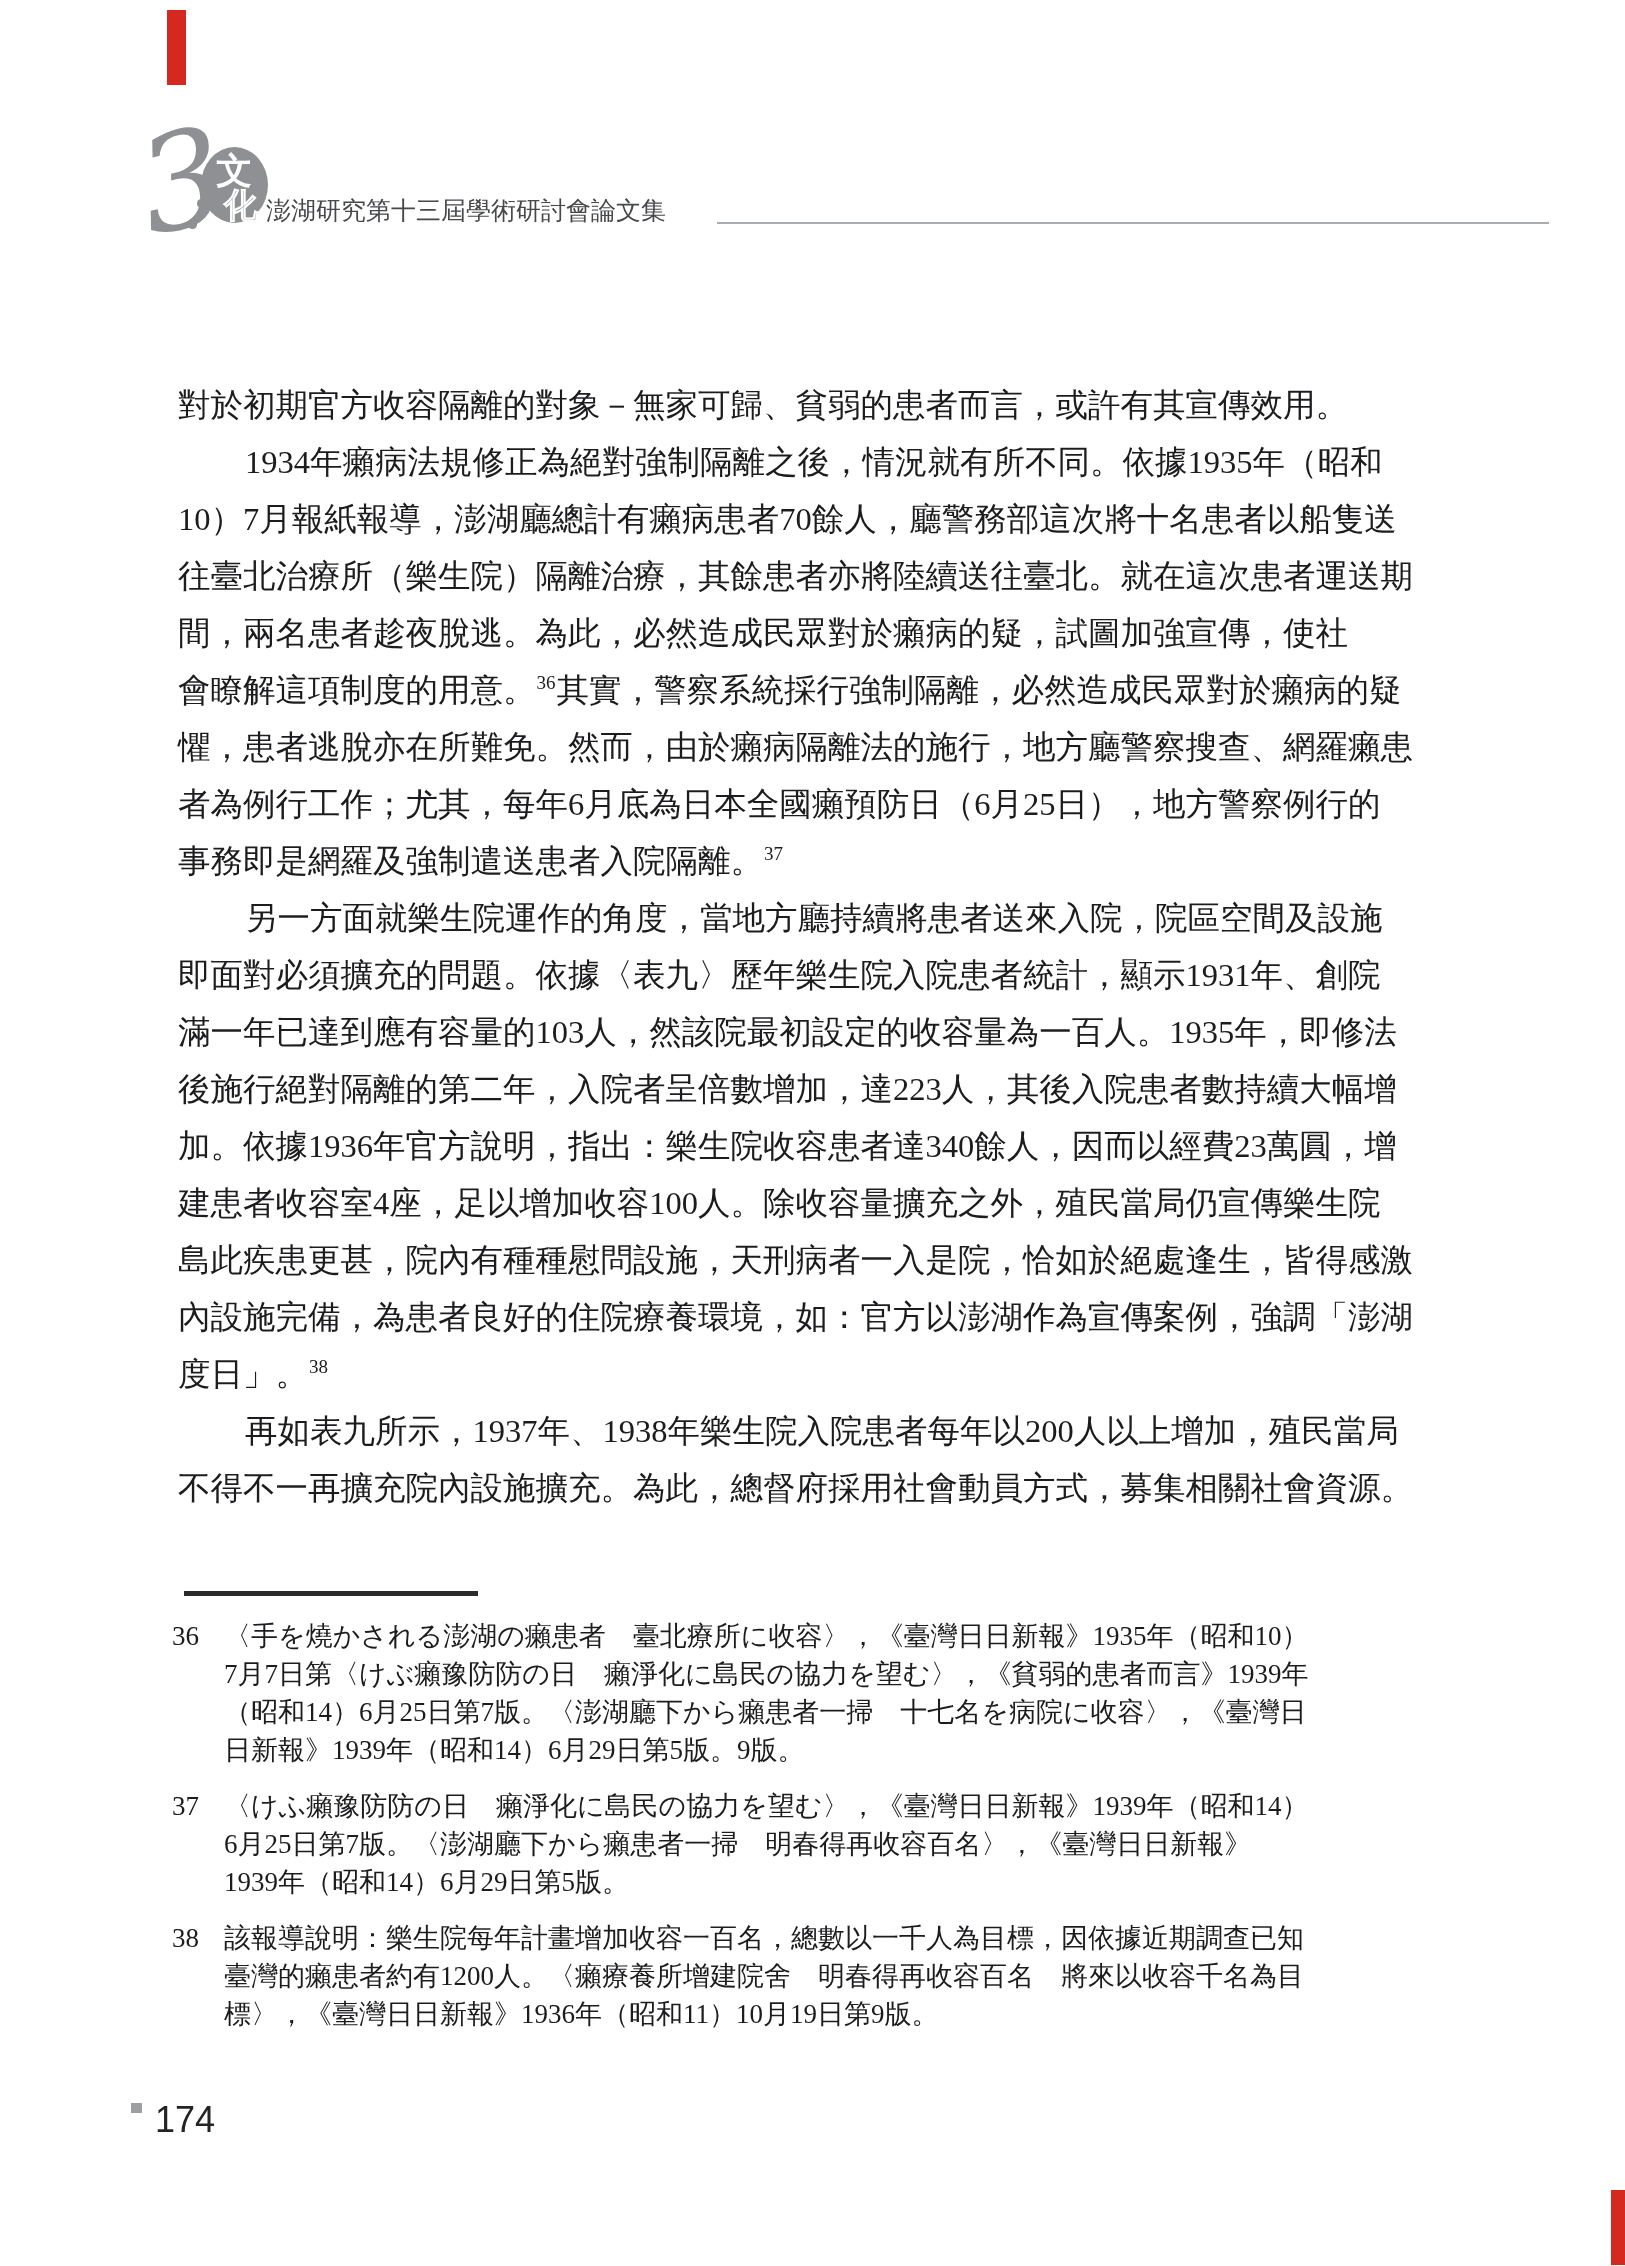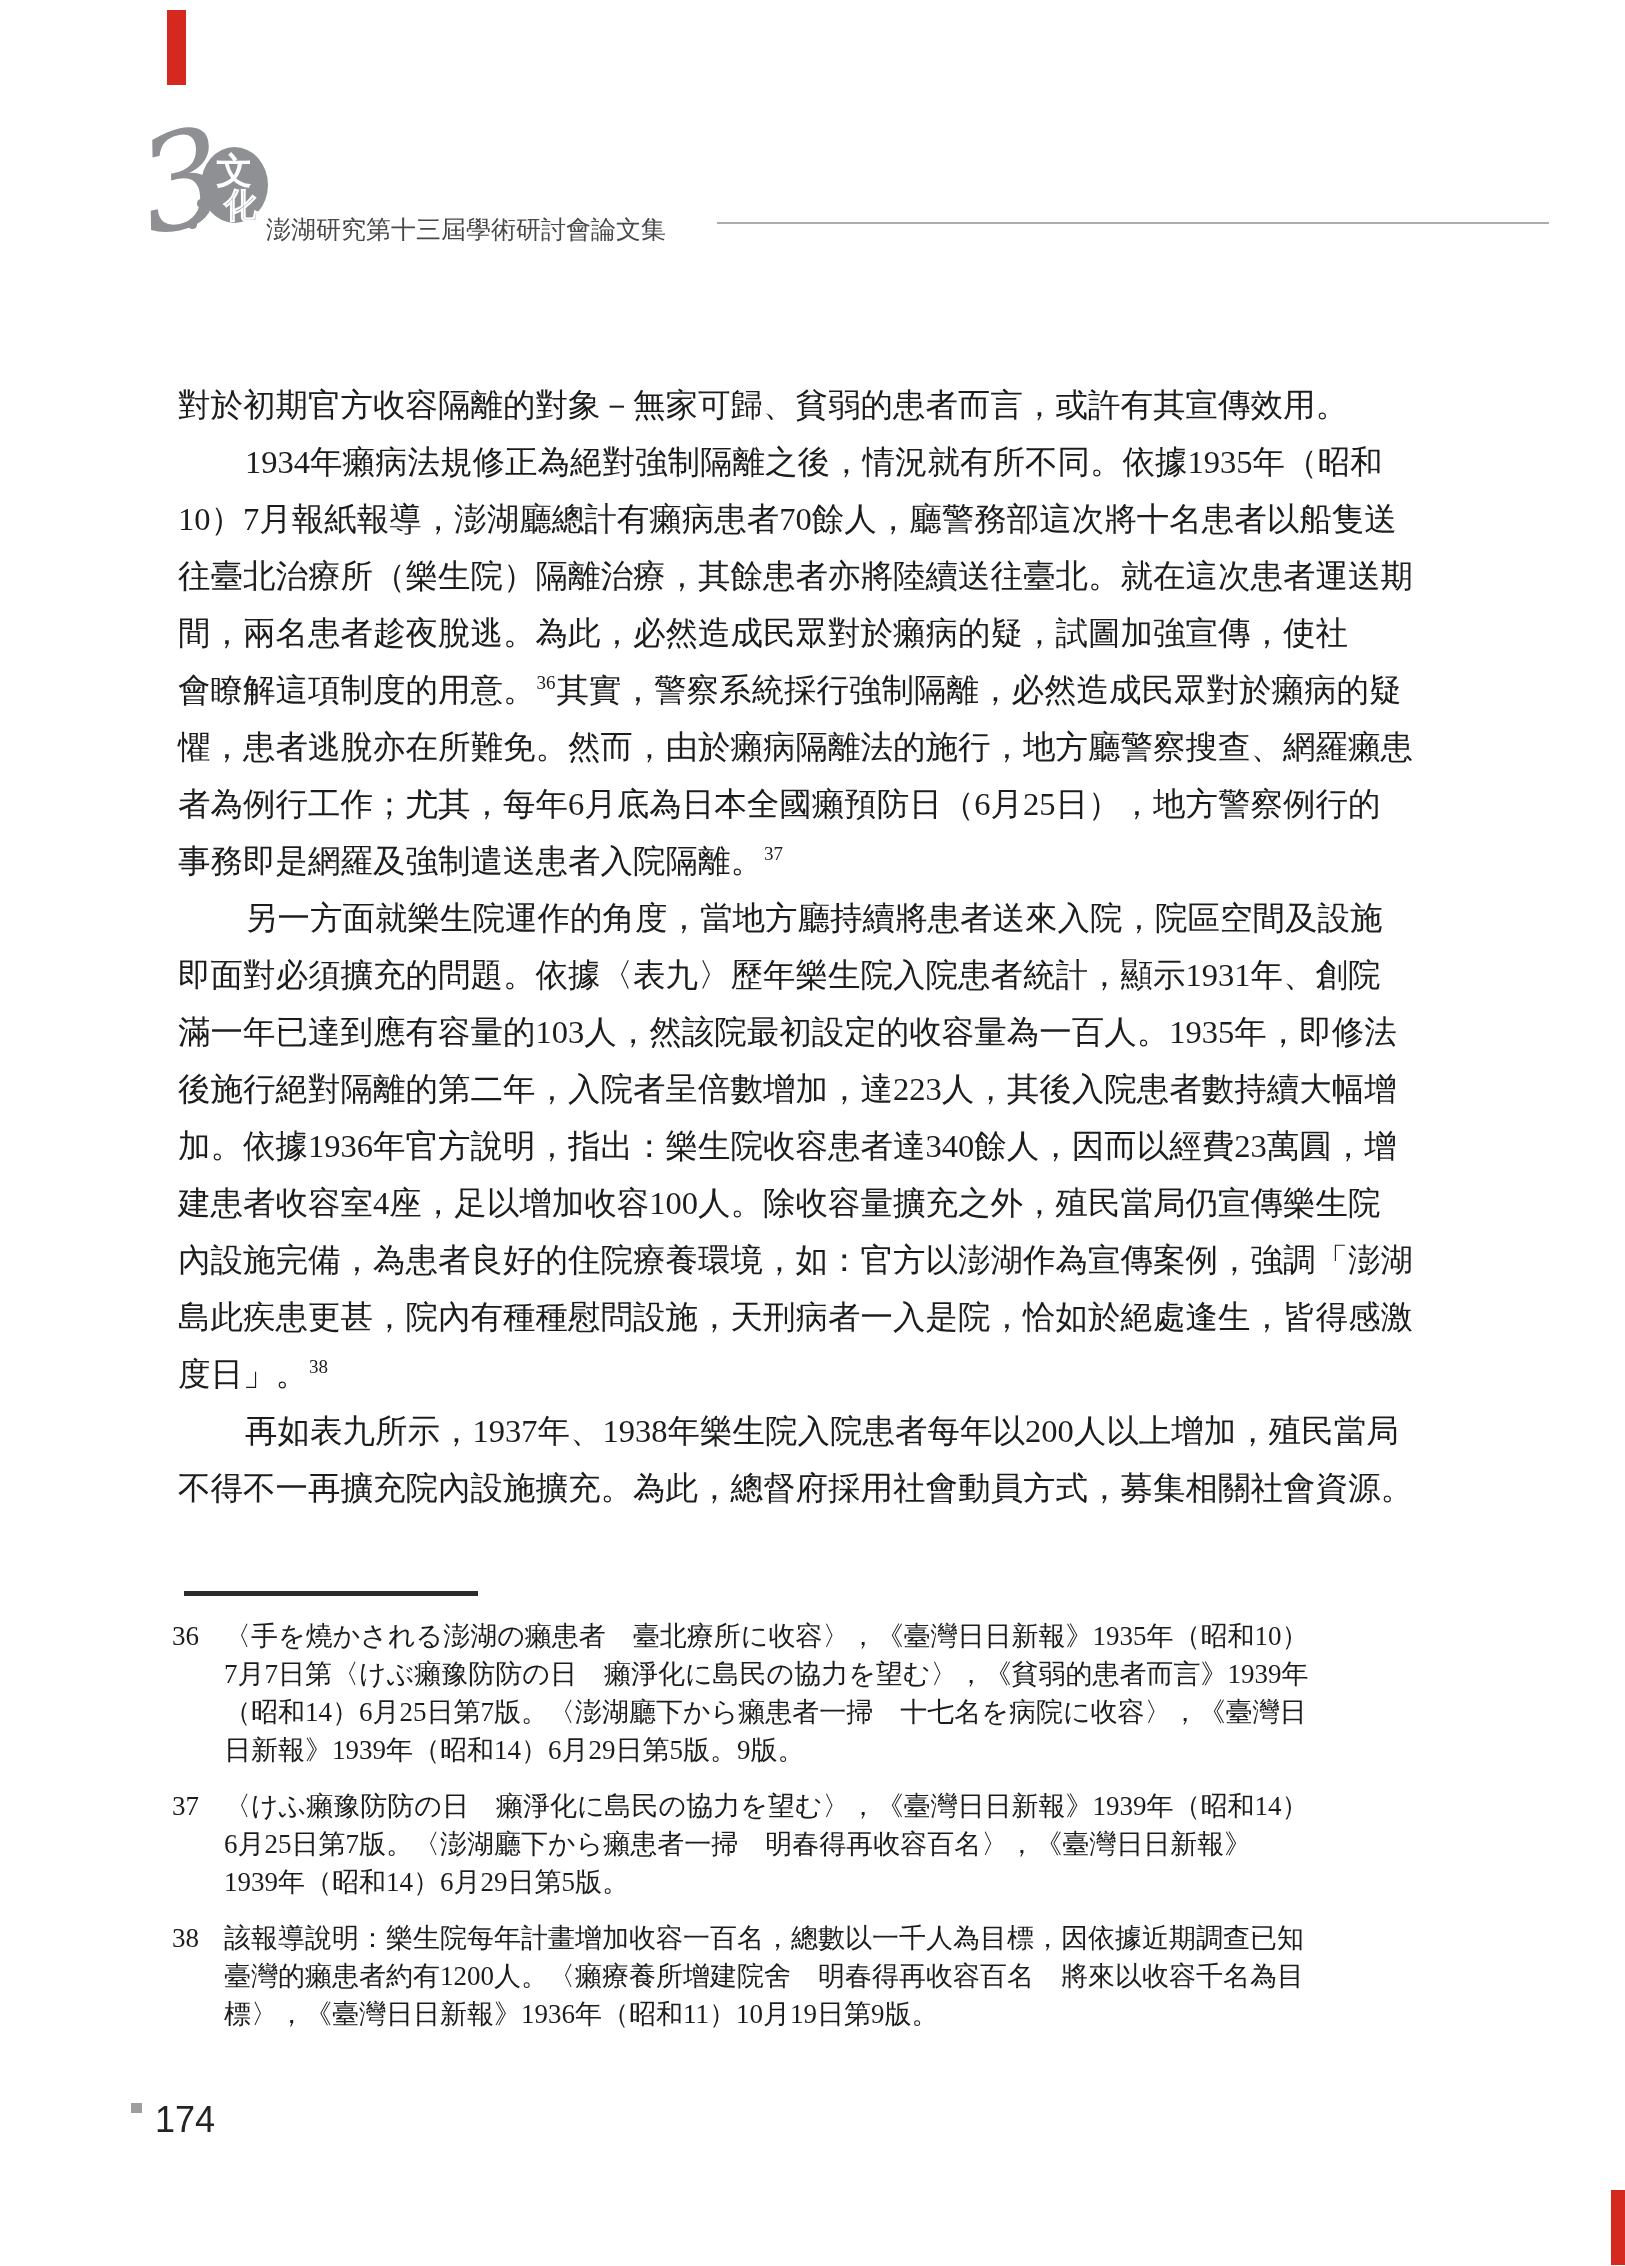--- a/index.html
+++ b/index.html
@@ -20,21 +20,21 @@
   .logo-dot{position:absolute;border-radius:50%;}
   .logo-dot.d1{left:197px;top:199px;width:8.6px;height:8.6px;}
   .logo-dot.d2{left:188px;top:220px;width:8.6px;height:8.6px;}
   .logo-circle{position:absolute;left:201px;top:147px;width:67px;height:76px;border-radius:50%;}
   .logo-circle .char1{position:absolute;left:15.3px;top:0px;font-size:36px;color:#ffffff;font-weight:bold;
     font-family:"Liberation Serif","DejaVu Serif",serif;}
   .logo-circle .char2{position:absolute;left:23px;top:36px;font-size:34px;font-weight:bold;
     font-family:"Liberation Serif","DejaVu Serif",serif;}
   .header-title{
     position:absolute;left:266px;top:194px;font-size:25px;letter-spacing:0px;
-    font-family:Liberation Sans, sans-serif;color:#47484a;margin-top:19px;
+    font-family:Liberation Sans, sans-serif;color:#47484a;
   }
   .header-rule{position:absolute;left:717px;top:222px;width:832px;height:1.9px;background:#aaadb0;}
   
   .body-text{position:absolute;left:178px;top:377px;width:1243px;font-size:32.5px;}
   .body-line{height:57px;line-height:57px;white-space:nowrap;}
   .body-line.indent{padding-left:67px;}
   sup.fnref{font-size:19px;vertical-align:super;line-height:0;margin:0 1px;}
   
   .fn-rule{position:absolute;left:184px;top:1591px;width:294px;height:4.8px;background:#2b2b2b;}
   
@@ -75,22 +75,22 @@
       <div class="body-line">會瞭解這項制度的用意。<sup class="fnref">36</sup>其實，警察系統採行強制隔離，必然造成民眾對於癩病的疑</div>
       <div class="body-line">懼，患者逃脫亦在所難免。然而，由於癩病隔離法的施行，地方廳警察搜查、網羅癩患</div>
       <div class="body-line">者為例行工作；尤其，每年6月底為日本全國癩預防日（6月25日），地方警察例行的</div>
       <div class="body-line">事務即是網羅及強制遣送患者入院隔離。<sup class="fnref">37</sup></div>
       <div class="body-line indent">另一方面就樂生院運作的角度，當地方廳持續將患者送來入院，院區空間及設施</div>
       <div class="body-line">即面對必須擴充的問題。依據〈表九〉歷年樂生院入院患者統計，顯示1931年、創院</div>
       <div class="body-line">滿一年已達到應有容量的103人，然該院最初設定的收容量為一百人。1935年，即修法</div>
       <div class="body-line">後施行絕對隔離的第二年，入院者呈倍數增加，達223人，其後入院患者數持續大幅增</div>
       <div class="body-line">加。依據1936年官方說明，指出：樂生院收容患者達340餘人，因而以經費23萬圓，增</div>
       <div class="body-line">建患者收容室4座，足以增加收容100人。除收容量擴充之外，殖民當局仍宣傳樂生院</div>
+      <div class="body-line">島此疾患更甚，院內有種種慰問設施，天刑病者一入是院，恰如於絕處逢生，皆得感激</div>
       <div class="body-line">內設施完備，為患者良好的住院療養環境，如：官方以澎湖作為宣傳案例，強調「澎湖</div>
-      <div class="body-line">島此疾患更甚，院內有種種慰問設施，天刑病者一入是院，恰如於絕處逢生，皆得感激</div>
       <div class="body-line">度日」。<sup class="fnref">38</sup></div>
       <div class="body-line indent">再如表九所示，1937年、1938年樂生院入院患者每年以200人以上增加，殖民當局</div>
       <div class="body-line">不得不一再擴充院內設施擴充。為此，總督府採用社會動員方式，募集相關社會資源。</div>
     </div>
 
   <div class="fn-rule"></div>
   <div class="footnotes">
       <div class="fn">
         <div class="fn-line"><span class="fn-num">36</span>〈手を燒かされる澎湖の癩患者　臺北療所に收容〉，《臺灣日日新報》1935年（昭和10）</div>
         <div class="fn-line fn-cont">7月7日第〈けぶ癩豫防防の日　癩淨化に島民の協力を望む〉，《貧弱的患者而言》1939年</div>

